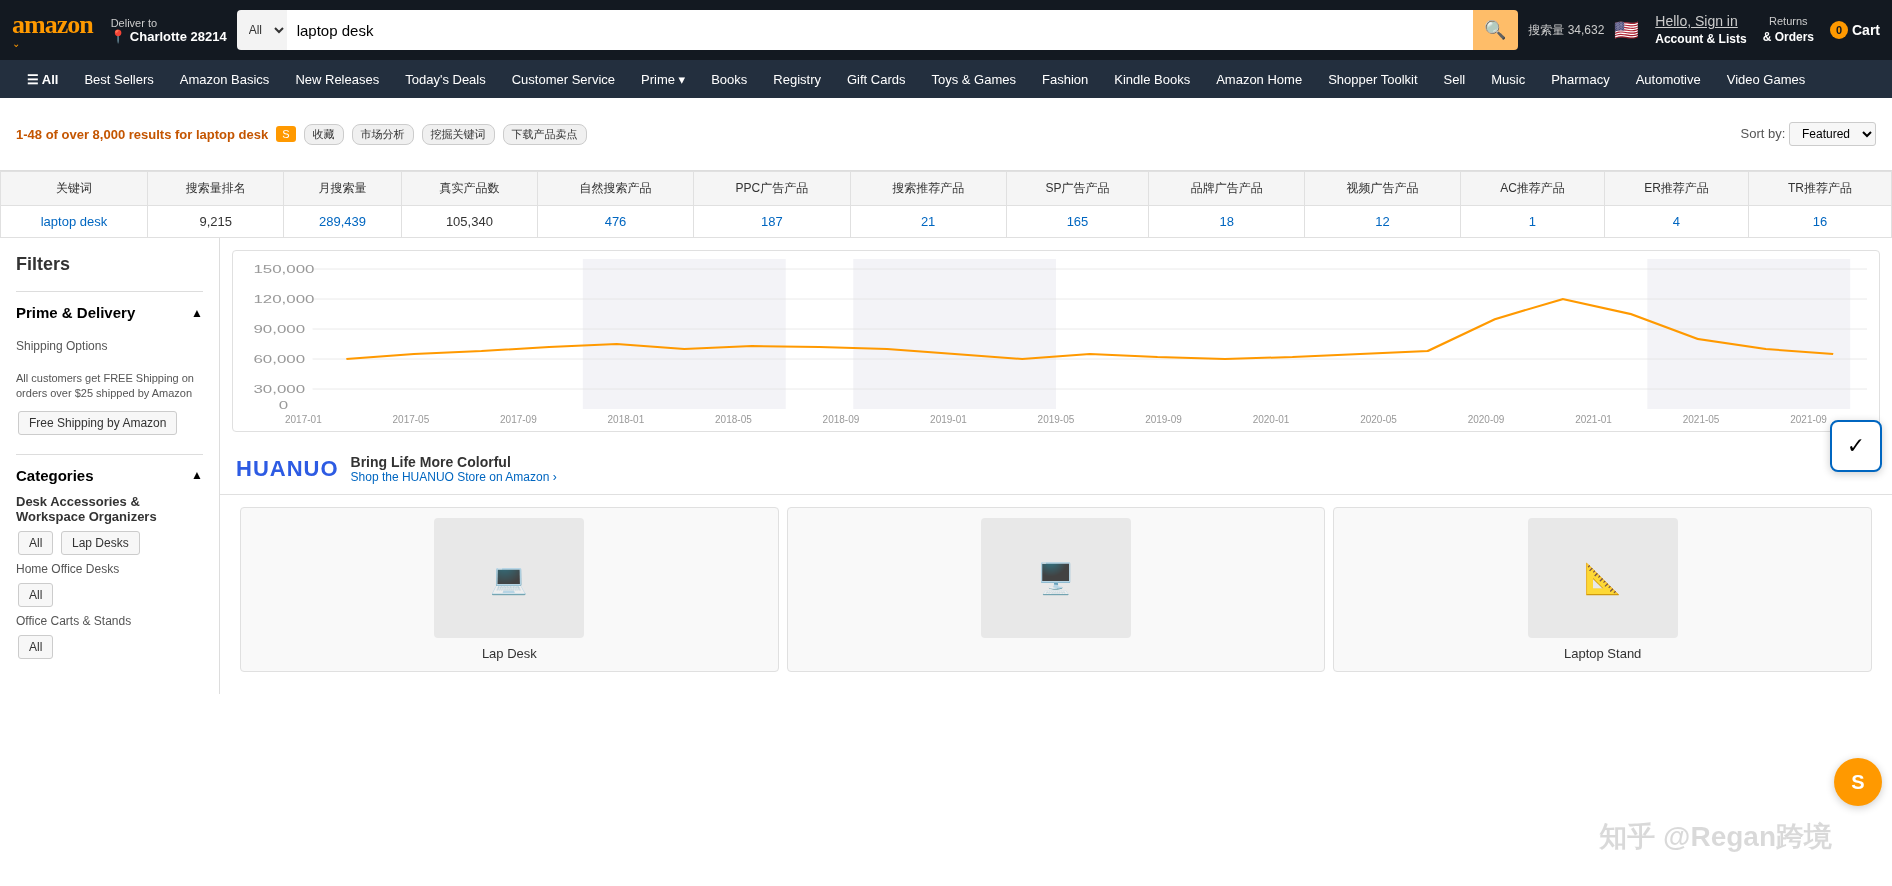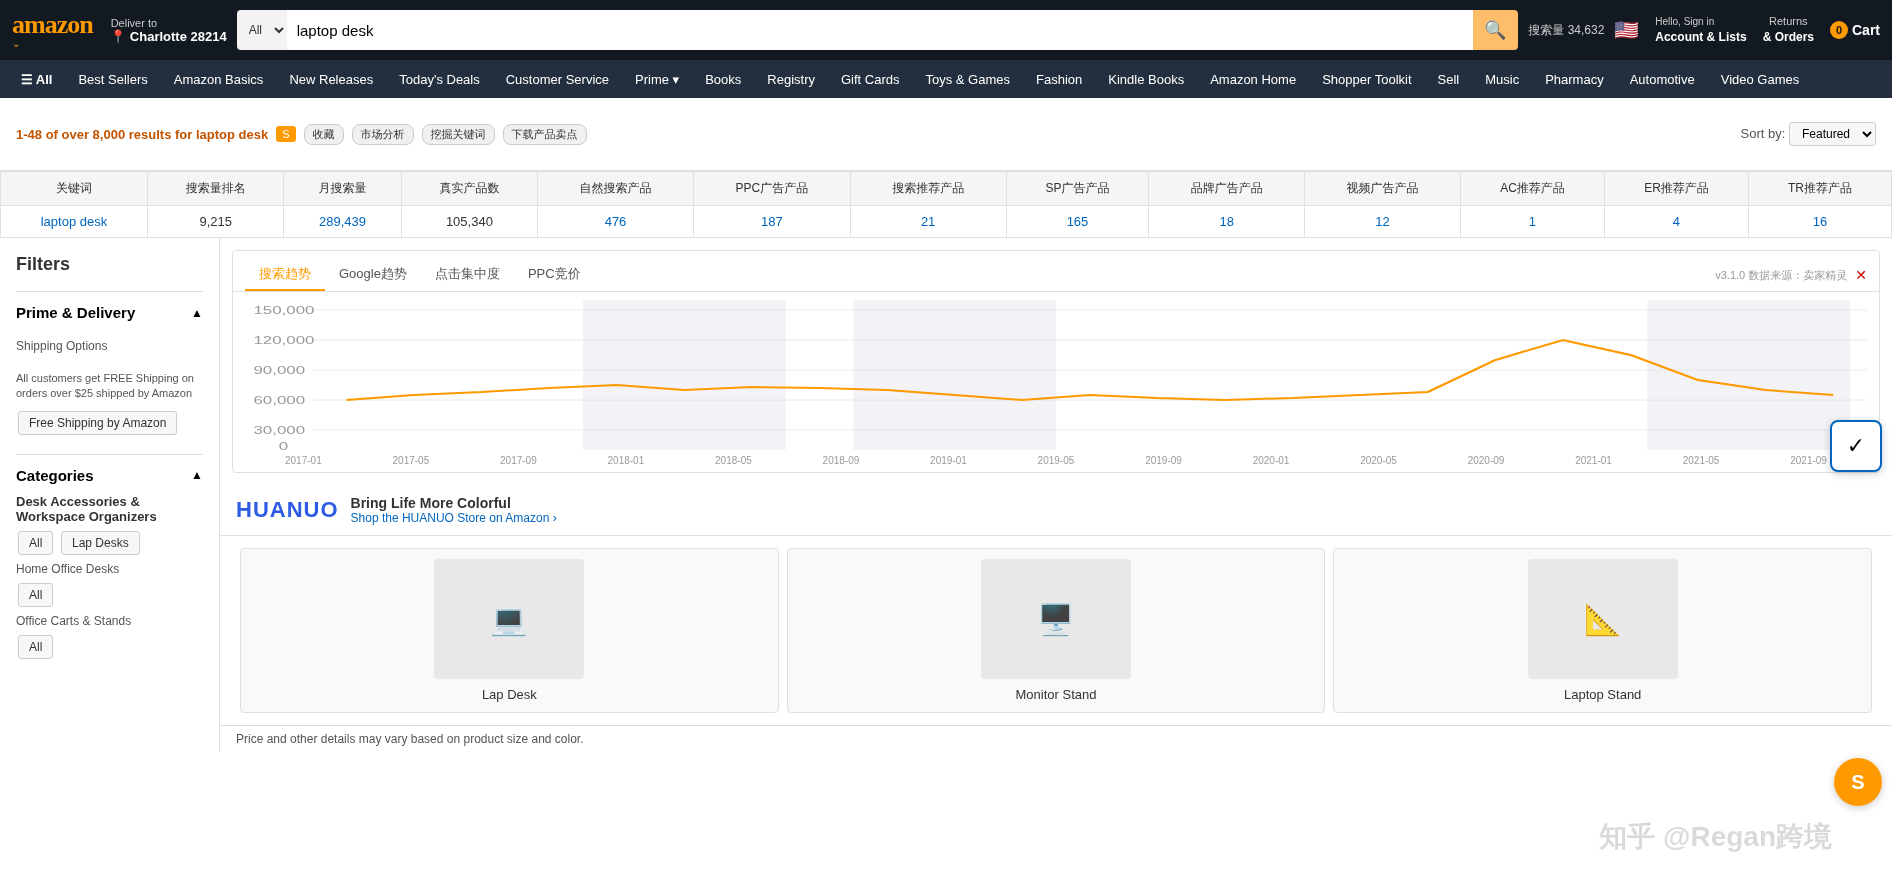--- a/index.html
+++ b/index.html
@@ -13,30 +13,30 @@
     .deliver-to { display: flex; flex-direction: column; color: #ccc; font-size: 11px; min-width: 110px; }
     .deliver-to .location { color: #fff; font-weight: bold; font-size: 13px; display: flex; align-items: center; gap: 3px; }
     .search-bar { flex: 1; display: flex; height: 40px; }
     .search-bar select { background: #f3f3f3; border: none; border-radius: 4px 0 0 4px; padding: 0 8px; font-size: 12px; color: #333; cursor: pointer; }
     .search-bar input { flex: 1; border: none; padding: 0 10px; font-size: 15px; outline: none; }
     .search-bar button { background: #febd69; border: none; width: 45px; border-radius: 0 4px 4px 0; cursor: pointer; font-size: 18px; }
     .search-count { color: #ccc; font-size: 12px; white-space: nowrap; }
     .header-right { display: flex; align-items: center; gap: 16px; }
     .flag { font-size: 20px; }
     .account { color: #fff; font-size: 12px; line-height: 1.4; }
-    .account .hello { font-size: 10px; color: #ccc; }
+    .account .hello { font-size: 14px; color: #ccc; text-decoration: underline; }
     .account .sign-in { font-weight: bold; }
     .returns { color: #fff; font-size: 12px; line-height: 1.4; text-align: center; }
     .returns .return-text { font-size: 11px; color: #ccc; }
     .returns .orders { font-weight: bold; }
     .cart-area { display: flex; align-items: center; gap: 4px; color: #fff; font-weight: bold; font-size: 14px; }
     .cart-badge { background: #ff9900; color: #131921; border-radius: 50%; width: 18px; height: 18px; font-size: 11px; font-weight: bold; display: flex; align-items: center; justify-content: center; }
 
     
-    .navbar { background: #232f3e; color: #fff; display: flex; align-items: center; padding: 0 10px; height: 38px; gap: 4px; overflow: hidden; }
+    .navbar { background: #232f3e; color: #fff; display: flex; align-items: center; padding: 0 16px; height: 38px; gap: 4px; overflow: hidden; }
     .navbar-item { padding: 6px 10px; font-size: 13px; cursor: pointer; white-space: nowrap; border: 1px solid transparent; }
     .navbar-all { display: flex; align-items: center; gap: 4px; font-weight: bold; }
 
     
     .results-bar { background: #fff; padding: 24px 16px; display: flex; align-items: center; gap: 8px; border-bottom: 1px solid #ddd; font-size: 13px; }
     .results-text { color: #555; }
     .results-text span { color: #c45500; font-weight: bold; }
     .badge-orange { background: #ff9900; color: #fff; border-radius: 3px; padding: 2px 6px; font-size: 11px; }
     .badge-gray { background: #f0f0f0; color: #333; border-radius: 8px; padding: 2px 8px; font-size: 11px; cursor: pointer; border: 1px solid #ccc; }
     .sort-by { margin-left: auto; color: #555; font-size: 13px; }
@@ -244,30 +244,20 @@
       <div class="subcategory-label">Home Office Desks</div>
       <div><span class="filter-option">All</span></div>
       <div class="subcategory-label">Office Carts &amp; Stands</div>
       <div><span class="filter-option">All</span></div>
     </div>
   </div>
 
   <div class="content">
 
     <div class="chart-panel">
-      <div class="chart-tabs">
-        <div class="chart-tab active">搜索趋势</div>
-        <div class="chart-tab">Google趋势</div>
-        <div class="chart-tab">点击集中度</div>
-        <div class="chart-tab">PPC竞价</div>
-        <span class="chart-version">
-          <span>v3.1.0</span> <span>数据来源：卖家精灵</span>
-        </span>
-        <span class="chart-close">✕</span>
-      </div>
       <div class="chart-body">
         <svg class="chart-svg" viewBox="0 0 960 150" preserveAspectRatio="none">
 
           <rect x="200" y="0" width="120" height="150" fill="#e8e8f0" opacity="0.5"></rect>
           <rect x="360" y="0" width="120" height="150" fill="#e8e8f0" opacity="0.5"></rect>
           <rect x="830" y="0" width="120" height="150" fill="#e8e8f0" opacity="0.5"></rect>
 
           <line x1="40" y1="10" x2="960" y2="10" stroke="#e0e0e0" stroke-width="0.5"></line>
           <line x1="40" y1="40" x2="960" y2="40" stroke="#e0e0e0" stroke-width="0.5"></line>
           <line x1="40" y1="70" x2="960" y2="70" stroke="#e0e0e0" stroke-width="0.5"></line>
@@ -311,29 +301,27 @@
       </div>
     </div>
 
     <div class="product-grid">
       <div class="product-card">
         <div class="product-img-placeholder">💻</div>
         <div class="product-label">Lap Desk</div>
       </div>
       <div class="product-card">
         <div class="product-img-placeholder">🖥️</div>
-        <div class="product-label">Monitor Stand</div>
       </div>
       <div class="product-card">
         <div class="product-img-placeholder">📐</div>
         <div class="product-label">Laptop Stand</div>
       </div>
     </div>
 
-    <div class="price-note">Price and other details may vary based on product size and color.</div>
   </div>
 </div>
 
 <div class="floating-check">
   <span>✓</span>
 </div>
 <div class="floating-s">
   <span>S</span>
 </div>
 <div class="watermark">知乎 @Regan跨境</div>

